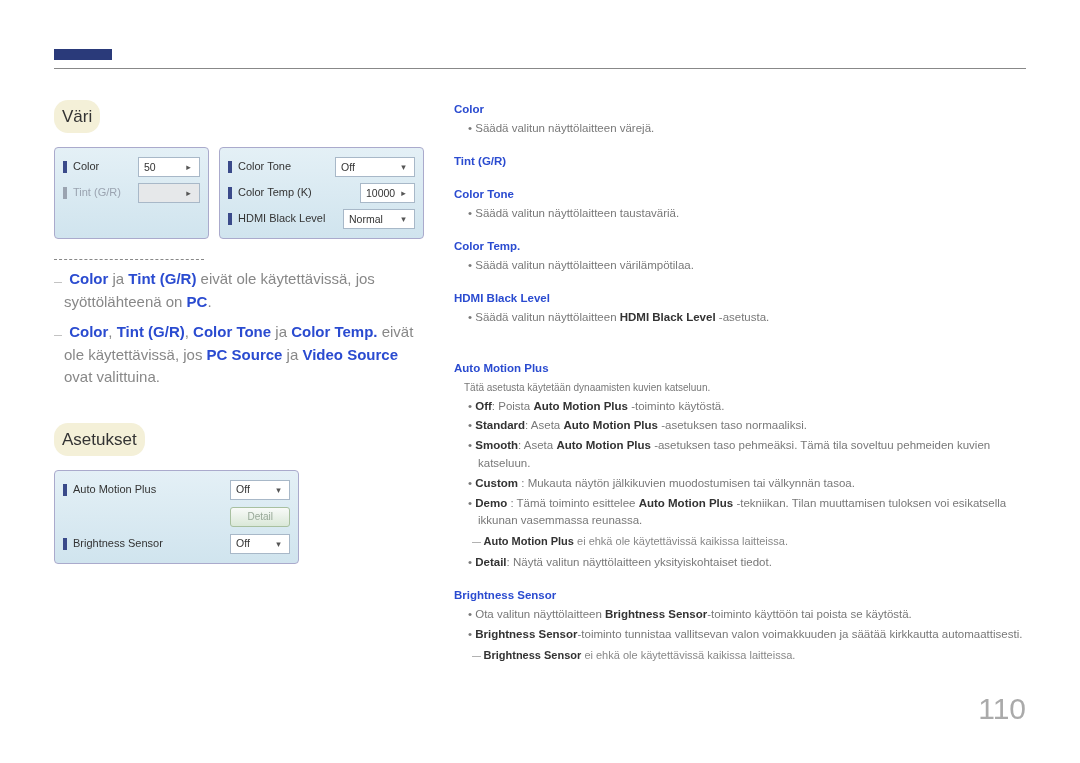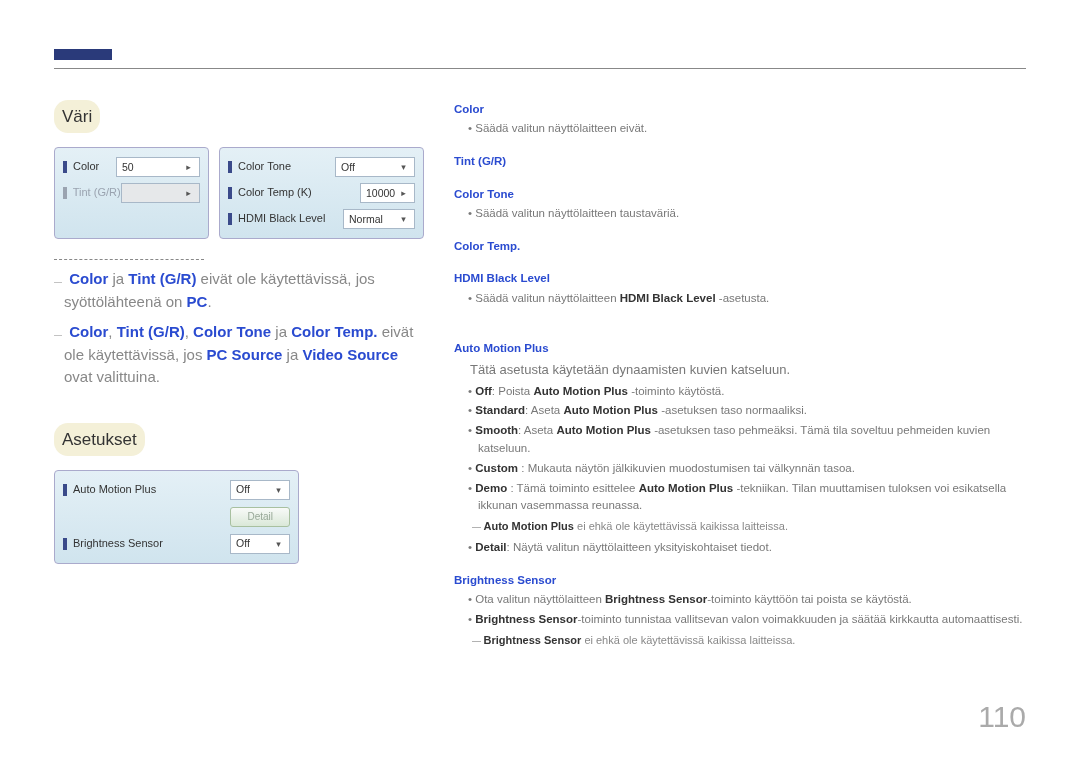--- a/index.html
+++ b/index.html
@@ -82,21 +82,21 @@
     background: #fff;
     height: 20px;
     padding: 0 5px;
     display: flex;
     align-items: center;
     justify-content: space-between;
     font-size: 10.5px;
     color: #333;
   }
   .val-box.disabled { background: #e6e8ea; color: #9aa3b0; }
-  .spinner { width: 84px; }
+  .spinner { width: 62px; }
   .dropdown { width: 80px; }
   .spin-btn {
     width: 11px;
     font-size: 9px;
     color: #555;
     text-align: center;
   }
   .divider-line {
     border-top: 1px dashed #888;
     width: 150px;
@@ -141,27 +141,27 @@
   .r-bullet::before { content: "• "; color: #787878; }
   .r-dash {
     padding-left: 18px;
     text-indent: -12px;
     font-size: 11px;
     color: #888;
     margin: 3px 0;
   }
   .r-dash::before { content: "― "; font-size: 9px; }
   .r-body {
-    font-size: 13px;
+    font-size: 10px;
     color: #787878;
-    margin: 2px 16px;
+    margin: 2px 10px;
   }
   .page-num {
     position: absolute;
-    bottom: 22px;
+    bottom: 30px;
     right: 54px;
     font-size: 30px;
     color: #aaa;
     font-weight: 300;
   }
 </style>
 </head>
 <body>
 
 <div class="header-accent"></div>
@@ -251,34 +251,35 @@
         <span class="spin-btn">▾</span>
       </div>
     </div>
   </div>
 </div>
 
 <div class="right-col">
 
   <div class="r-section">
     <div class="r-heading">Color</div>
-    <div class="r-bullet">Säädä valitun näyttölaitteen eivät.</div>
+    <div class="r-bullet">Säädä valitun näyttölaitteen värejä.</div>
   </div>
 
   <div class="r-section">
     <div class="r-heading">Tint (G/R)</div>
   </div>
 
   <div class="r-section">
     <div class="r-heading">Color Tone</div>
     <div class="r-bullet">Säädä valitun näyttölaitteen taustaväriä.</div>
   </div>
 
   <div class="r-section">
     <div class="r-heading">Color Temp.</div>
+    <div class="r-bullet">Säädä valitun näyttölaitteen värilämpötilaa.</div>
   </div>
 
   <div class="r-section">
     <div class="r-heading">HDMI Black Level</div>
     <div class="r-bullet">
       <span>Säädä valitun näyttölaitteen </span><span class="kw-bold">HDMI Black Level</span><span> -asetusta.</span>
     </div>
   </div>
 
   <div style="height:18px"></div>

